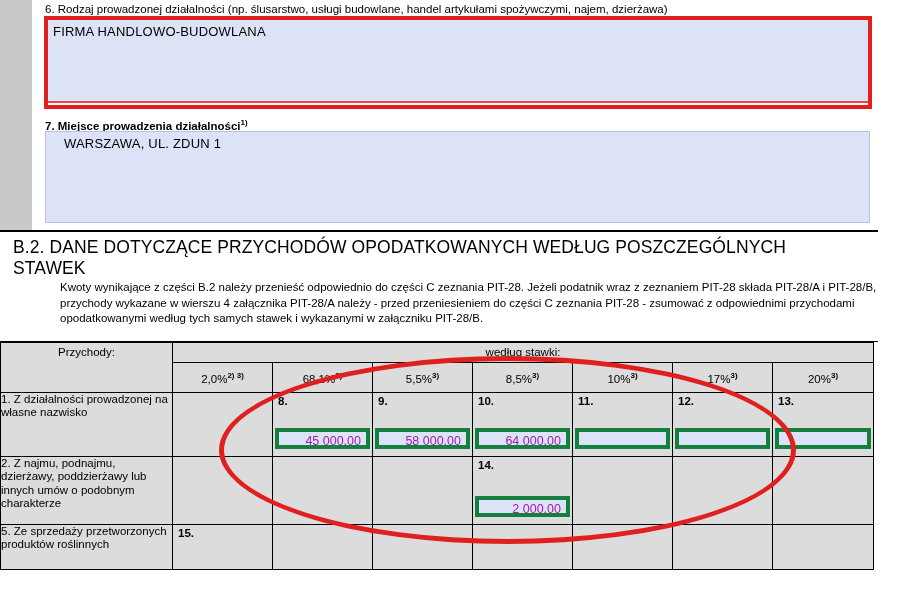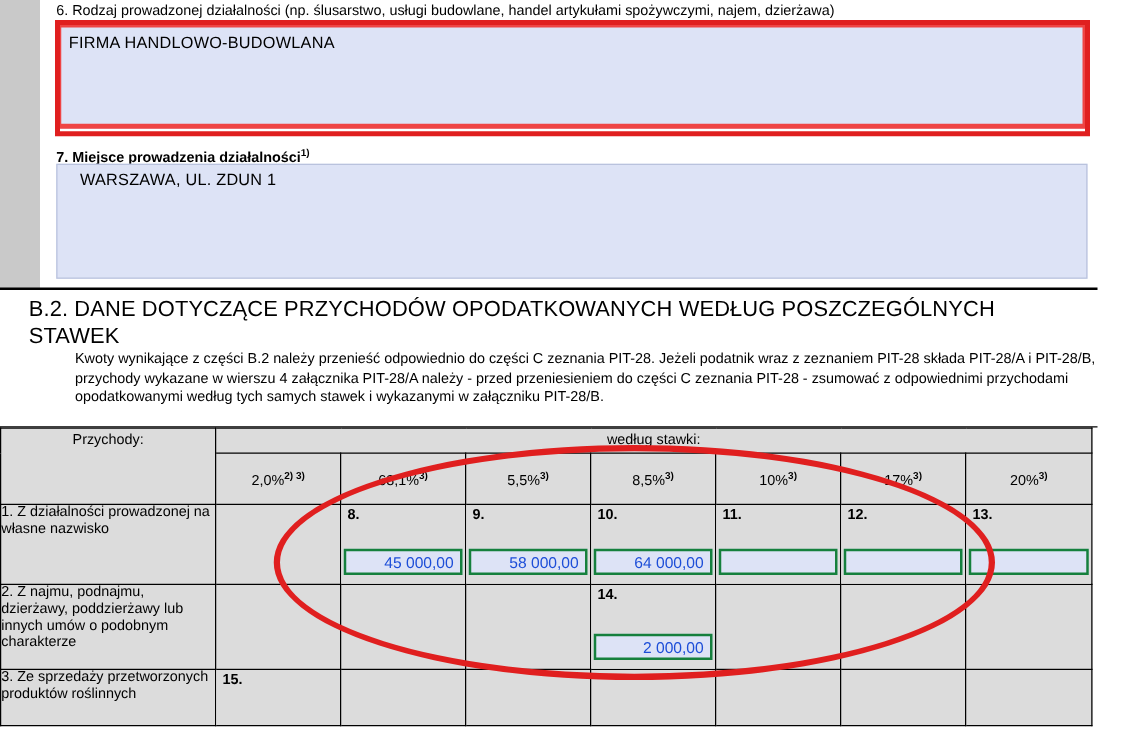--- a/index.html
+++ b/index.html
@@ -47,21 +47,21 @@
     line-height: 13px;
     white-space: nowrap;
   }
   .field6-box {
     position: absolute;
     left: 13px;
     top: 18px;
     width: 825px;
     height: 85px;
     background: #dde3f6;
-    border: 4px solid #ef4444;
+    border: 2px solid #ef4444;
     box-sizing: border-box;
   }
   .field6-value {
     font-size: 13px;
     color: #000;
     padding: 4px 0 0 6px;
     letter-spacing: 0.2px;
   }
   
   .red-rect {
@@ -114,21 +114,21 @@
   .sec-divider {
     position: absolute;
     left: 0;
     top: 230px;
     width: 900px;
     height: 2px;
     background: #000;
   }
   .sec-header {
     position: absolute;
-    left: 10px;
+    left: 0;
     top: 232px;
     width: 848px;
     height: 50px;
   }
   .sec-title {
     font-size: 17.5px;
     color: #000;
     padding: 5px 20px 0 13px;
     line-height: 21px;
     letter-spacing: 0.1px;
@@ -185,21 +185,21 @@
     background: #dcdcdc;
     height: 19px;
     line-height: 19px;
   }
   .hdr-rate {
     text-align: center;
     font-size: 11.5px;
     font-weight: bold;
     background: #dcdcdc;
     height: 26px;
-    line-height: 36px;
+    line-height: 26px;
   }
   .hdr-rate sup { font-size: 8px; font-weight: bold; }
 
   .row-label {
     background: #dcdcdc;
     font-size: 11.5px;
     font-weight: bold;
     padding: 3px 3px 3px 8px;
     line-height: 13.5px;
   }
@@ -211,29 +211,29 @@
     position: relative;
   }
   .item-no {
     font-size: 11.5px;
     font-weight: bold;
     padding: 2px 0 0 5px;
     line-height: 13px;
   }
   .amount-box {
     background: #dde3f6;
-    border: 2px solid #15803d;
+    border: 4px solid #15803d;
     box-sizing: border-box;
     height: 21px;
     margin: 0 2px 2px 2px;
     text-align: right;
     font-size: 12.5px;
     line-height: 19px;
     padding-right: 5px;
-    color: #1d4ed8;
+    color: #a21caf;
   }
   .amount-box.empty { }
   .r1 { height: 64px; }
   .r2 { height: 68px; }
   .r3 { height: 45px; }
   .pad-row1 { height: 20px; }
 
   
   .red-ellipse {
     position: absolute;
@@ -359,21 +359,21 @@
           <div class="item-no">14.</div>
           <div class="pad-row1" style="height:24px"></div>
           <div class="amount-box">2 000,00</div>
         </td>
         <td class="cell-grey"></td>
         <td class="cell-grey"></td>
         <td class="cell-grey"></td>
       </tr>
 
       <tr class="r3">
-        <td class="row-label">3. Ze sprzedaży przetworzonych produktów roślinnych</td>
+        <td class="row-label">5. Ze sprzedaży przetworzonych produktów roślinnych</td>
         <td class="cell-data">
           <div class="item-no">15.</div>
         </td>
         <td class="cell-grey"></td>
         <td class="cell-grey"></td>
         <td class="cell-grey"></td>
         <td class="cell-grey"></td>
         <td class="cell-grey"></td>
         <td class="cell-grey"></td>
       </tr>

